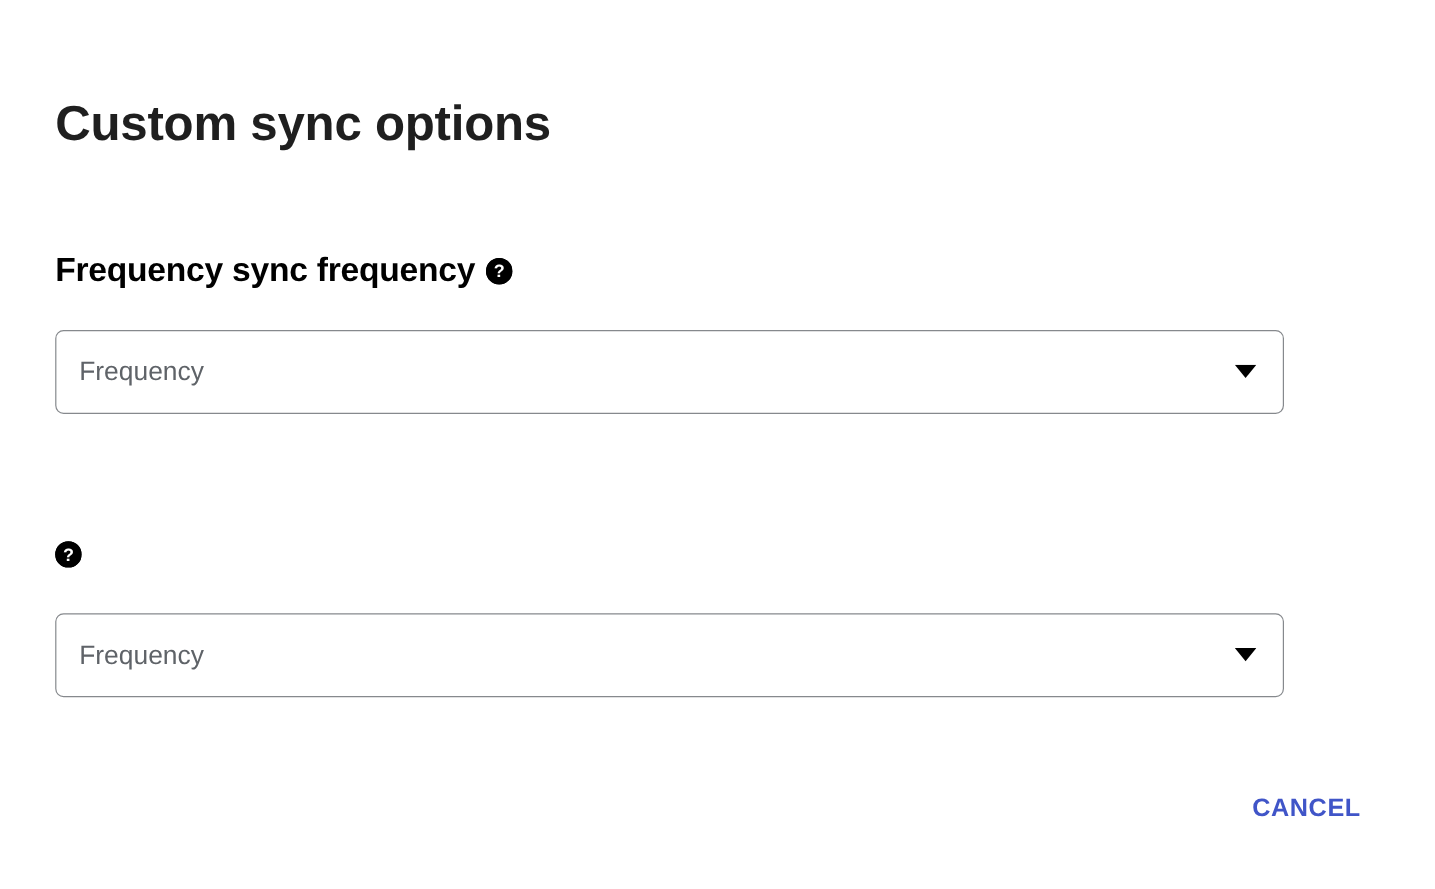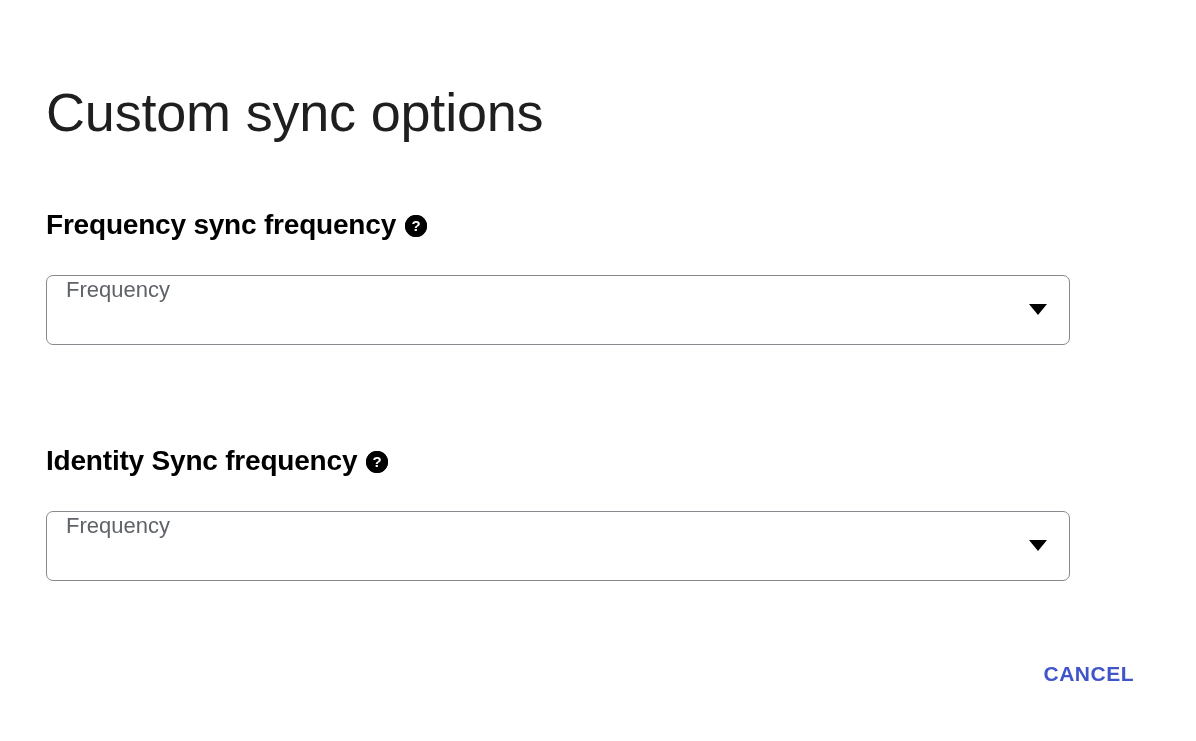--- a/index.html
+++ b/index.html
@@ -23,22 +23,22 @@
     width: 1196px;
     height: 741px;
     background: #ffffff;
     padding: 0;
   }
 
   .dialog-title {
     position: absolute;
     left: 46px;
     top: 48px;
-    font-size: 54px;
-    font-weight: 400;
+    font-size: 41px;
+    font-weight: 700;
     line-height: 56px;
     letter-spacing: -0.2px;
     color: #1f1f1f;
     white-space: nowrap;
   }
 
   .field-group {
     position: absolute;
     left: 46px;
     width: 1024px;
@@ -80,21 +80,21 @@
 
   .select-box {
     position: relative;
     margin-top: 32px;
     width: 1024px;
     height: 70px;
     border: 1.6px solid #86898d;
     border-radius: 7px;
     background: #ffffff;
     display: flex;
-    align-items: flex-start;
+    align-items: center;
     padding: 0 48px 0 19px;
     cursor: pointer;
     user-select: none;
   }
 
   .select-value {
     font-size: 22px;
     font-weight: 400;
     color: #5f6368;
     line-height: 28px;
@@ -165,21 +165,20 @@
       <span class="select-caret">
         <svg width="18" height="12" viewBox="0 0 18 12" aria-hidden="true">
           <polygon points="0,0 18,0 9,11" fill="#000000"></polygon>
         </svg>
       </span>
     </div>
   </div>
 
   <div class="field-group group-2">
     <div class="field-label">
-      <span>Identity Sync frequency</span>
       <span class="help-icon" title="Identity Sync frequency">
         <svg width="22" height="22" viewBox="0 0 22 22" aria-hidden="true">
           <circle cx="11" cy="11" r="11" fill="#000000"></circle>
           <text x="11" y="16.2" text-anchor="middle" font-family="Liberation Sans, sans-serif" font-size="15" font-weight="700" fill="#ffffff">?</text>
         </svg>
       </span>
     </div>
 
     <div class="select-box">
       <span class="select-value">Frequency</span>

